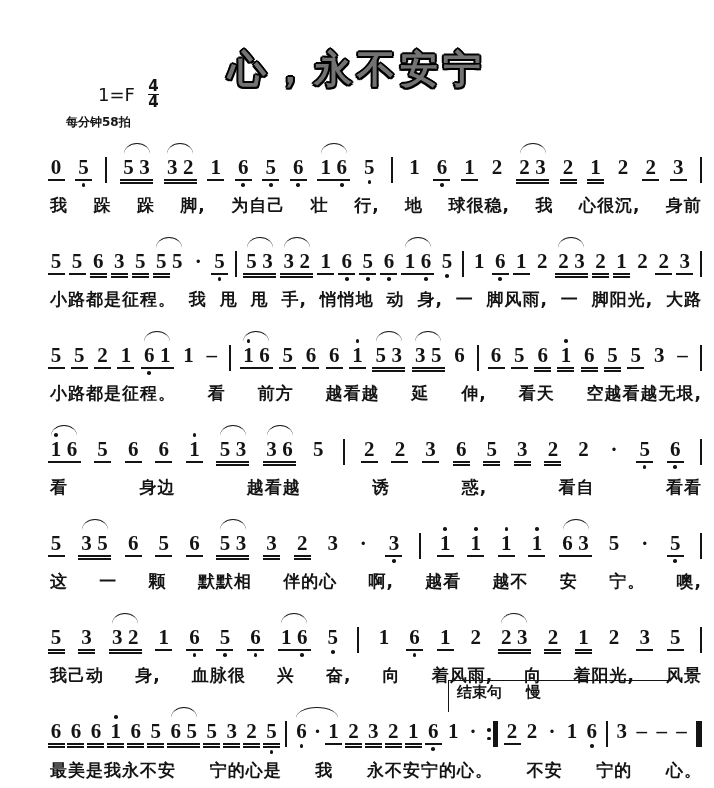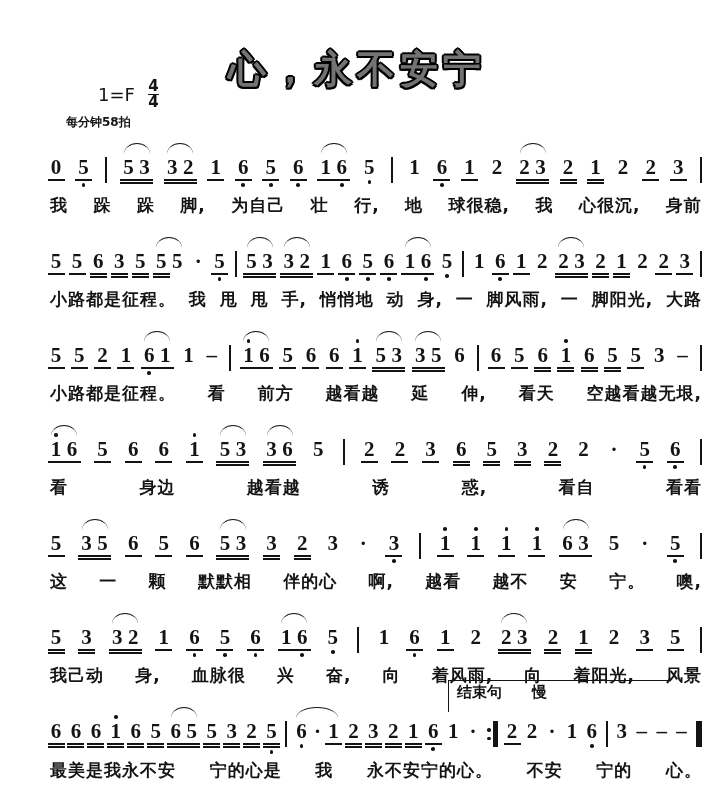--- a/index.html
+++ b/index.html
@@ -40,21 +40,21 @@
   .repeatbar{display:flex;align-items:center;gap:2.5px;margin-top:7px;}
   .rdots{display:flex;flex-direction:column;gap:5px;}
   .rdots i{width:3.5px;height:3.5px;border-radius:50%;background:#141414;}
   .rthick{width:5px;height:26px;background:#141414;}
 
   .lyrics-row{display:flex;justify-content:space-between;margin-top:4px;
     font-size:17px;font-weight:700;white-space:nowrap;letter-spacing:1px;}
 
   .endbox{position:absolute;left:398px;top:-34px;width:212px;
     border-top:1.6px solid #141414;border-left:1.6px solid #141414;
-    padding:2px 0 10px 8px;display:flex;gap:30px;font-size:15px;font-weight:700;}
+    padding:2px 0 10px 8px;display:flex;gap:24px;font-size:15px;font-weight:700;}
 </style>
 </head>
 <body>
 
 <div class="page">
   <div class="title">心，永不安宁</div>
 
   <div class="keysig">
     <span>1=F</span>
     <span class="meter">

